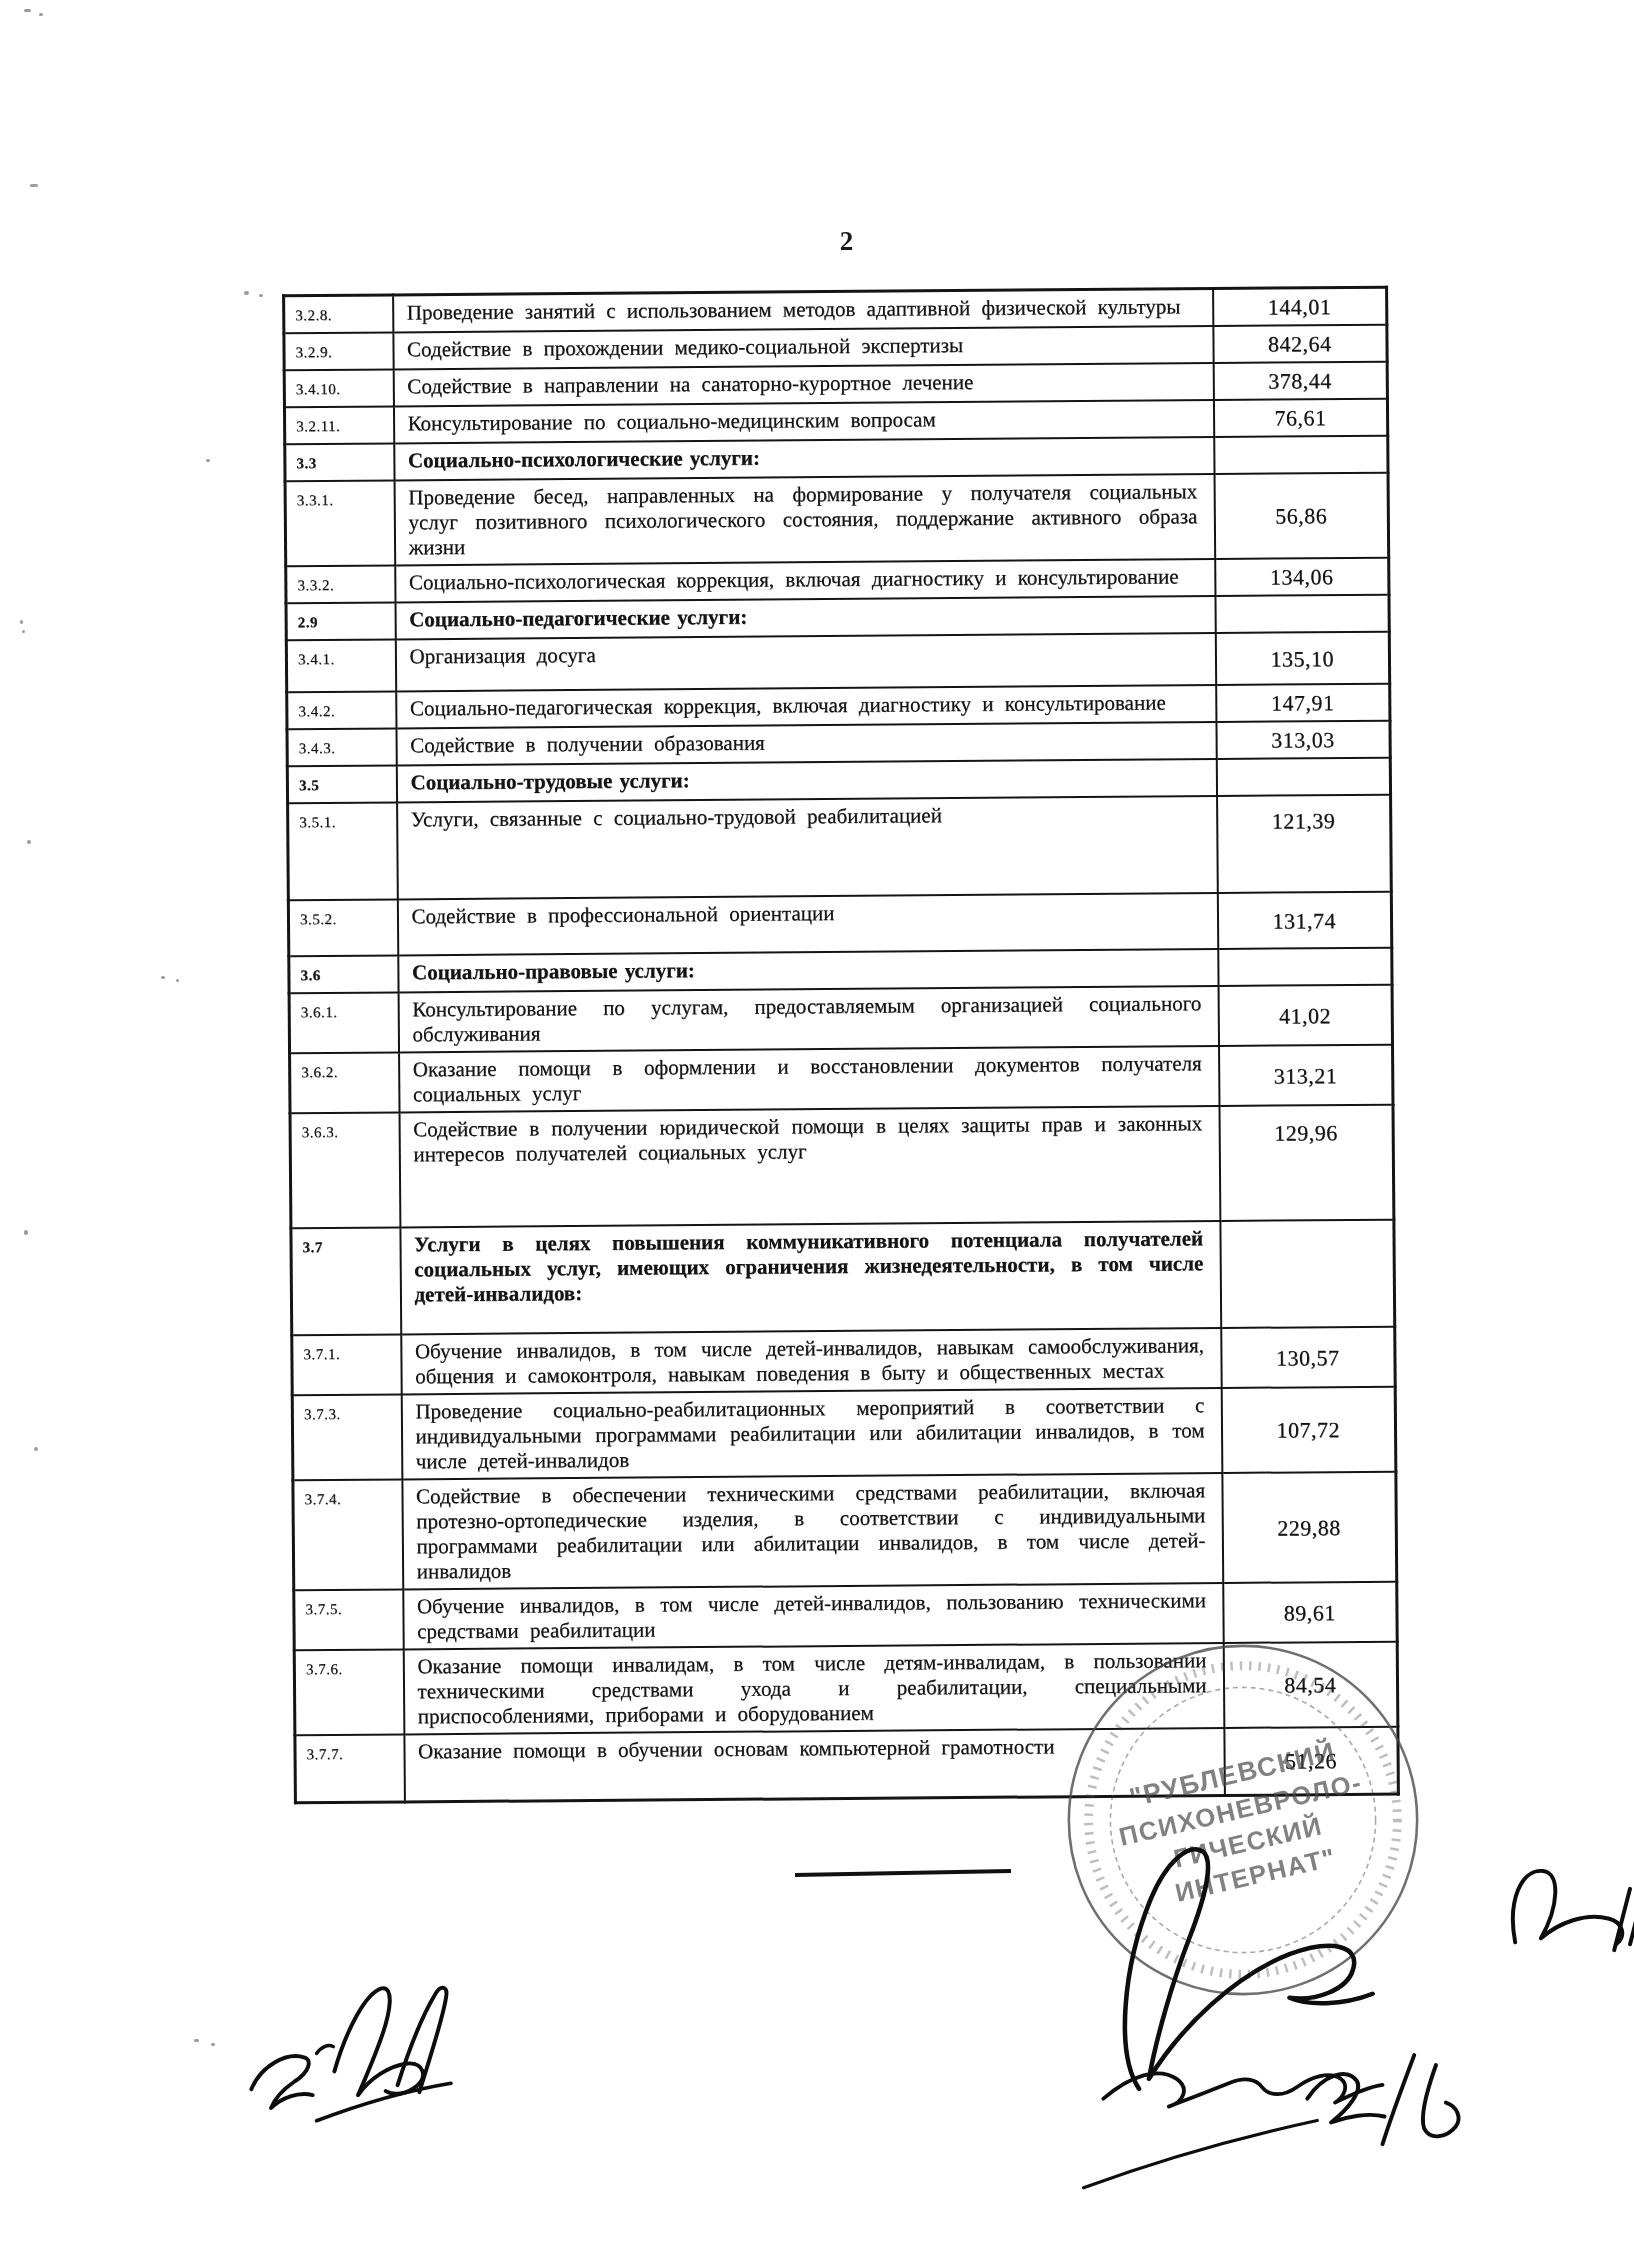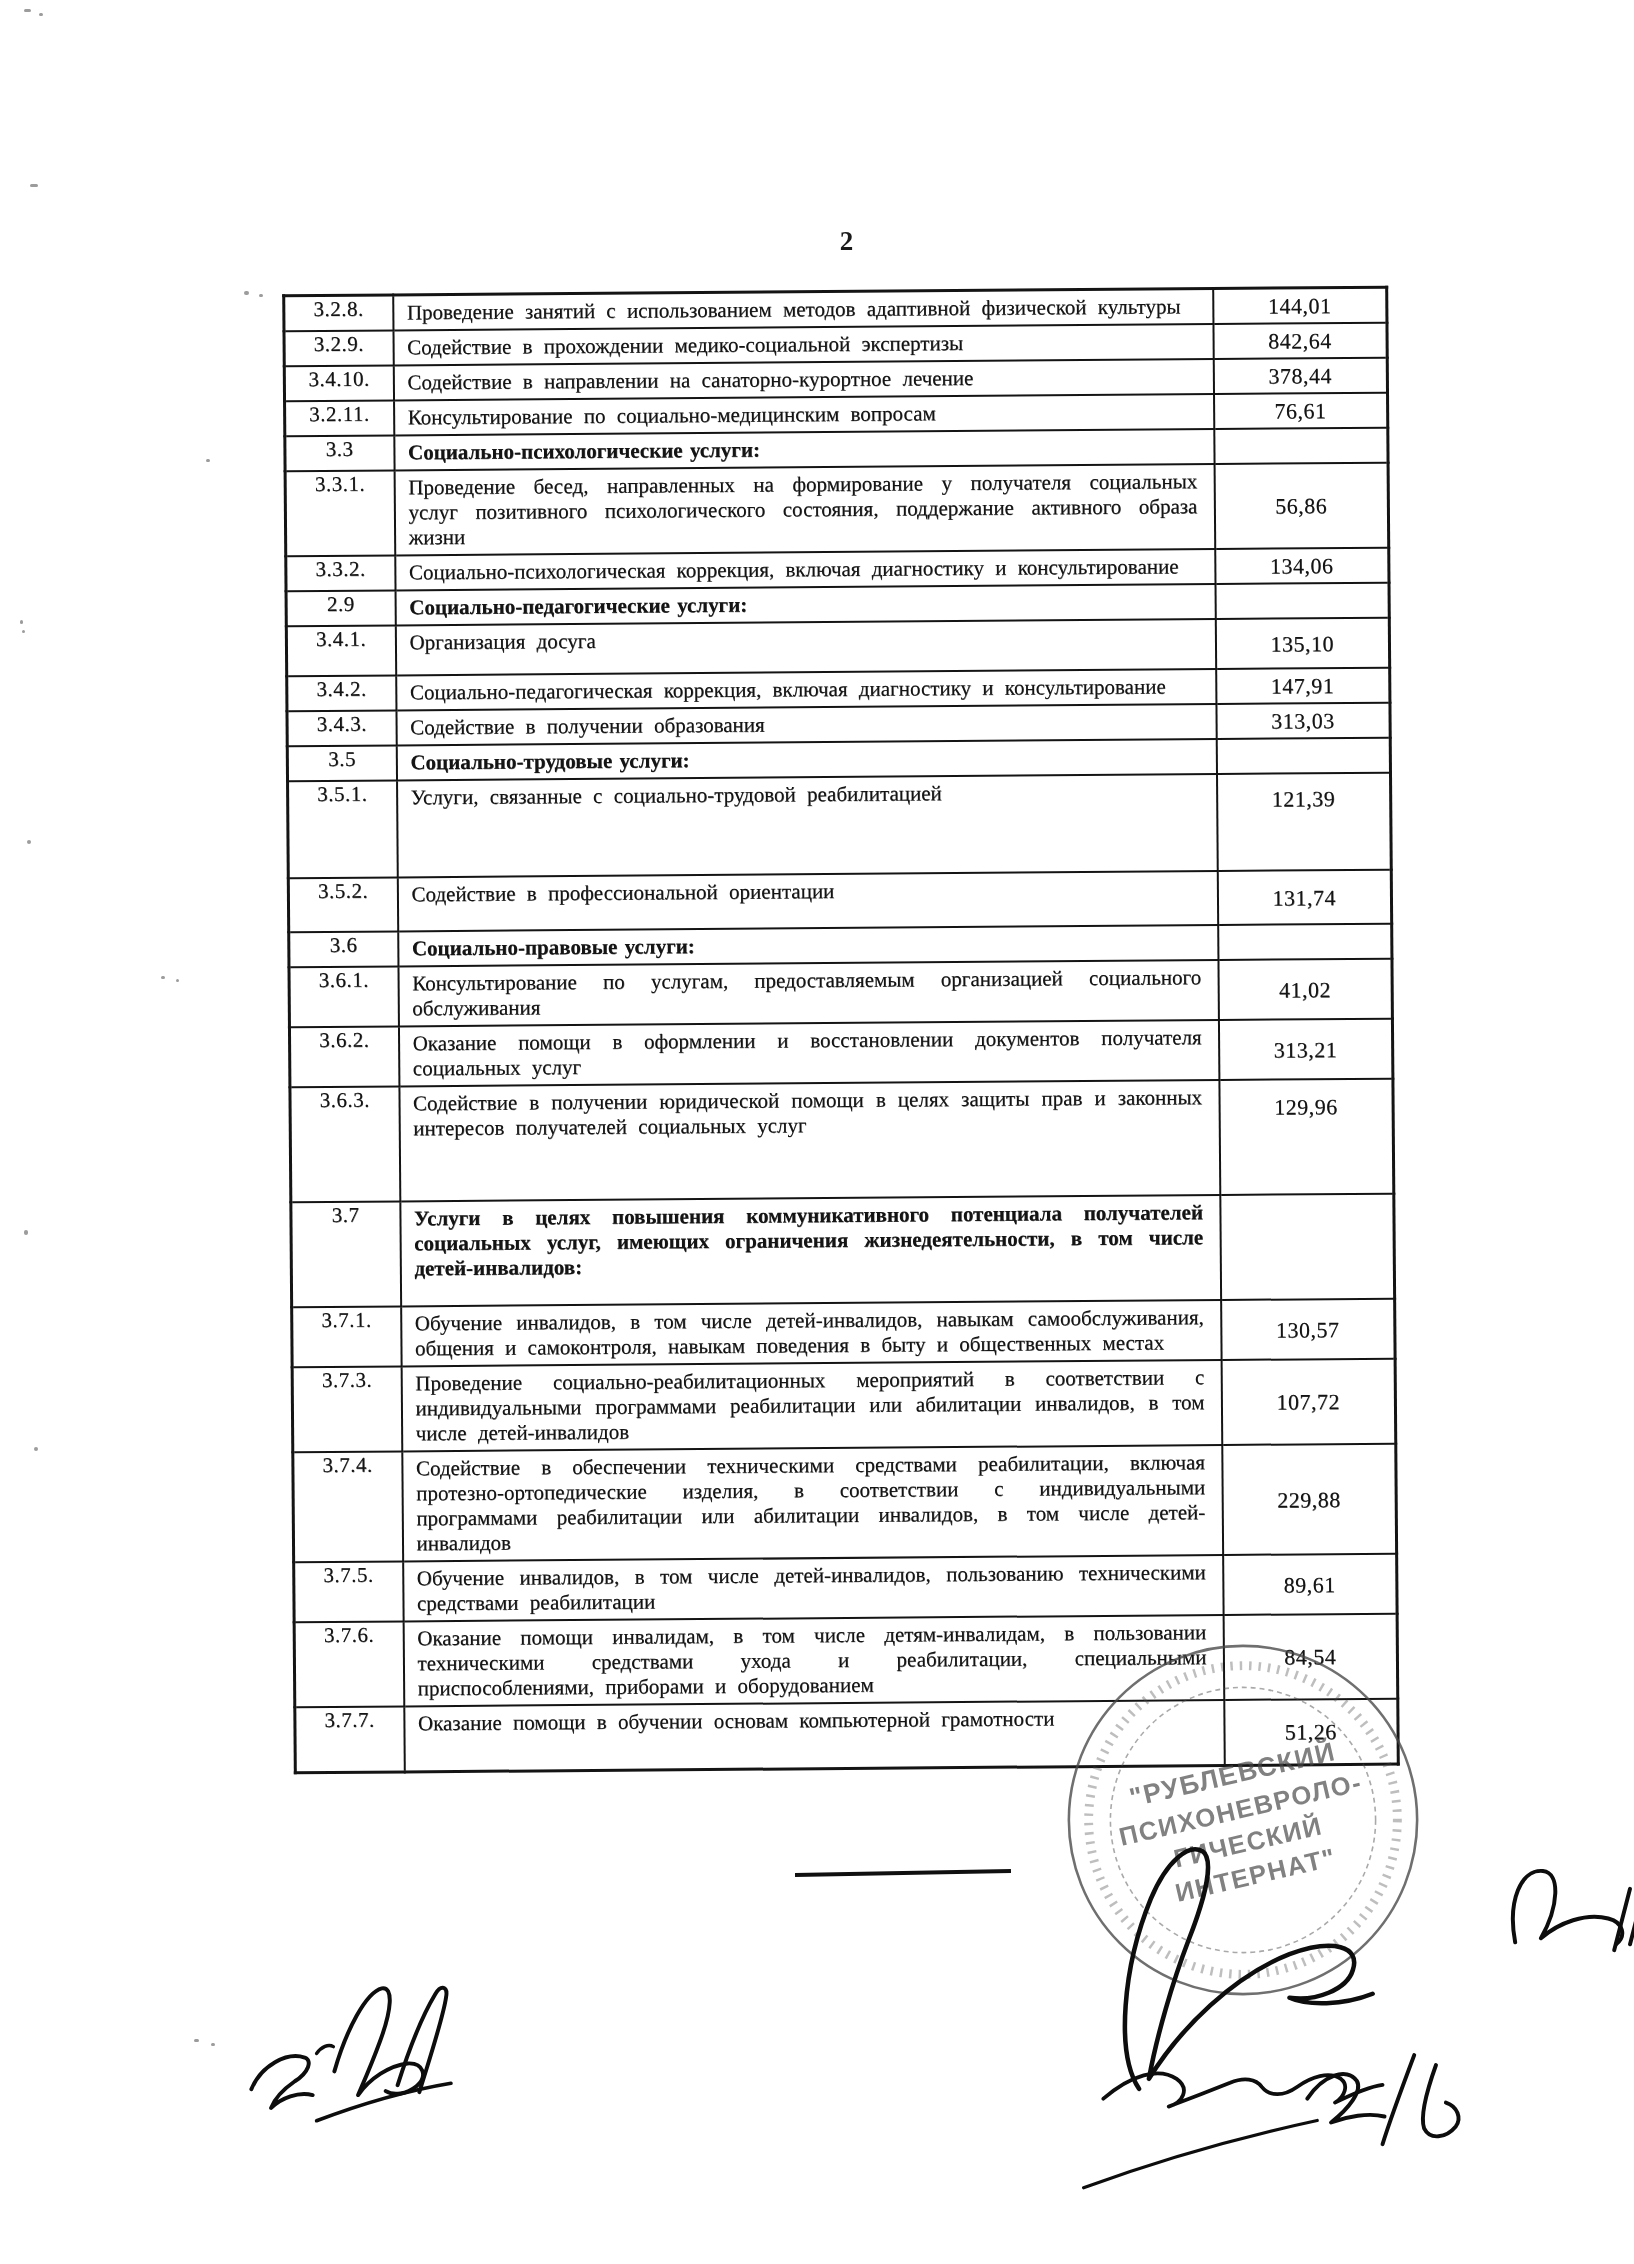--- a/index.html
+++ b/index.html
@@ -28,32 +28,32 @@
   }
   col.c1{width:109px;} col.c2{width:820px;} col.c3{width:174px;}
   td{
     border:2.5px solid #141414;
     font-size:21px;line-height:25px;
     padding:4px 10px;
     text-shadow:0.4px 0.4px 0 rgba(0,0,0,0.55);
     color:#141414;
   }
   td.c-code{
-    text-align:center;vertical-align:top;padding-top:0;
-    letter-spacing:0.5px;white-space:nowrap;font-size:21px;
+    vertical-align:top;padding-top:6px;
+    letter-spacing:0.5px;white-space:nowrap;font-size:15px;
   }
   td.c-text{
     text-align:justify;vertical-align:top;
     padding-left:13px;padding-right:16px;word-spacing:6px;
   }
   td.c-val{
     text-align:center;vertical-align:middle;font-size:22px;letter-spacing:0.5px;
   }
   tr.hrow td.c-text{font-weight:700;word-spacing:2px;}
-  tr.hrow td.c-code{font-weight:400;}
+  tr.hrow td.c-code{font-weight:700;}
   
   tbody tr:nth-of-type(9)  td{height:40px;}
   tbody tr:nth-of-type(13) td{height:79px;}
   tbody tr:nth-of-type(13) td.c-val{vertical-align:top;padding-top:12px;}
   tbody tr:nth-of-type(14) td{height:44px;}
   tbody tr:nth-of-type(18) td{height:95px;}
   tbody tr:nth-of-type(18) td.c-val{vertical-align:top;padding-top:14px;}
   tbody tr:nth-of-type(19) td{height:95px;}
   tbody tr:nth-of-type(25) td{height:55px;}
   

